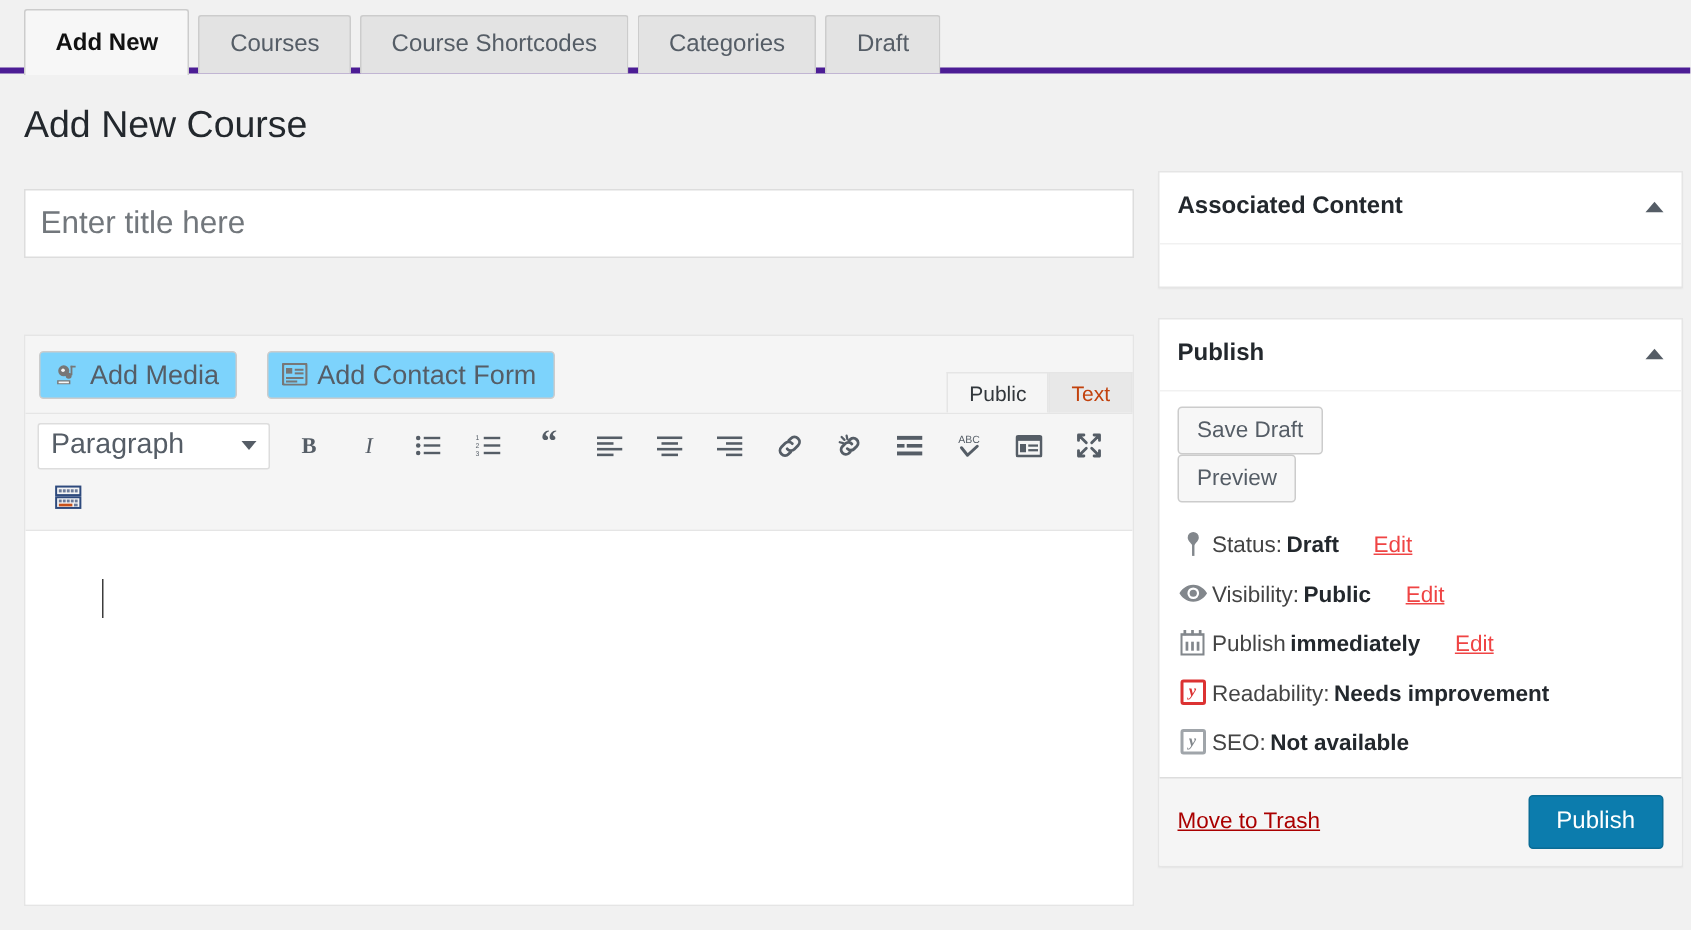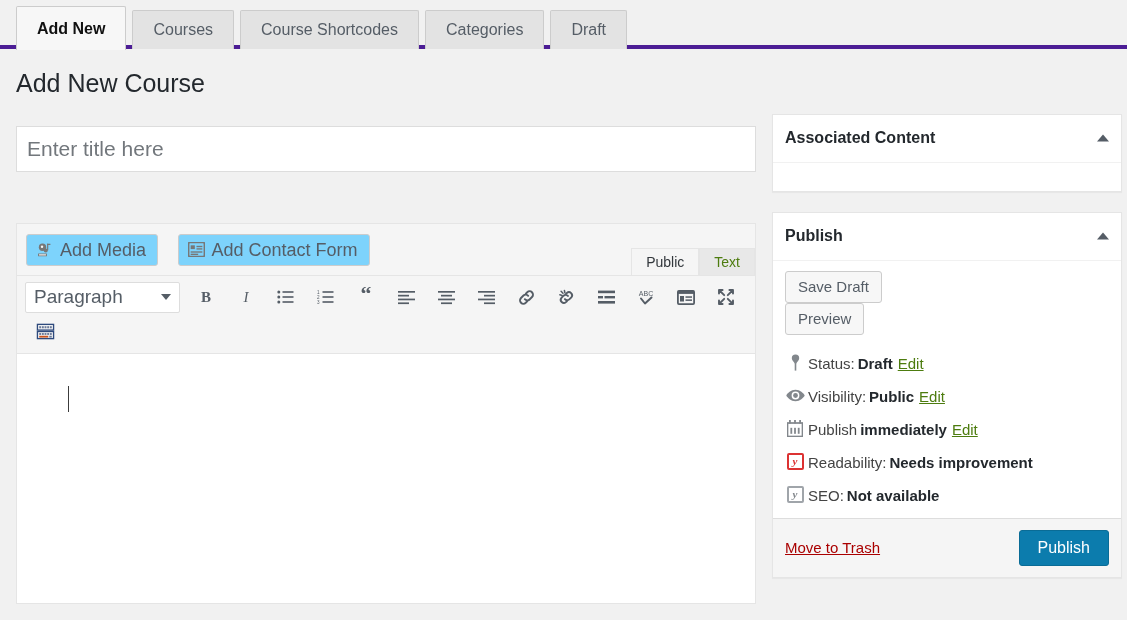--- a/index.html
+++ b/index.html
@@ -122,21 +122,21 @@
     position: absolute;
     right: 0; bottom: 0;
     display: flex;
     align-items: flex-end;
   }
   .vt {
     height: 27px;
     display: flex; align-items: center;
     padding: 0 14px;
     font-size: 14px;
-    color: #4d7c0f;
+    color: #c2410c;
     background: #e8e8e8;
     border: 1px solid #e5e5e5;
     border-bottom: none;
     cursor: pointer;
     line-height: 1;
   }
   .vt.active {
     background: #f5f5f5;
     color: #32373c;
     border-color: #e5e5e5;
@@ -263,24 +263,24 @@
     line-height: 1.4;
   }
   .misc-item .ico {
     width: 20px; height: 20px;
     display: flex; align-items: center; justify-content: center;
     flex: 0 0 20px;
     color: #82878c;
   }
   .misc-item b { font-weight: bold; color: #23282d; }
   a.edit-link {
-    color: #4d7c0f;
+    color: #ef4444;
     text-decoration: underline;
     cursor: pointer;
-    margin-left: 2px;
+    margin-left: 20px;
   }
 
   .yoast-badge {
     width: 17px; height: 17px;
     border: 2px solid #dc3232;
     border-radius: 2px;
     display: flex; align-items: center; justify-content: center;
     font-size: 11px;
     font-weight: bold;
     font-style: italic;

